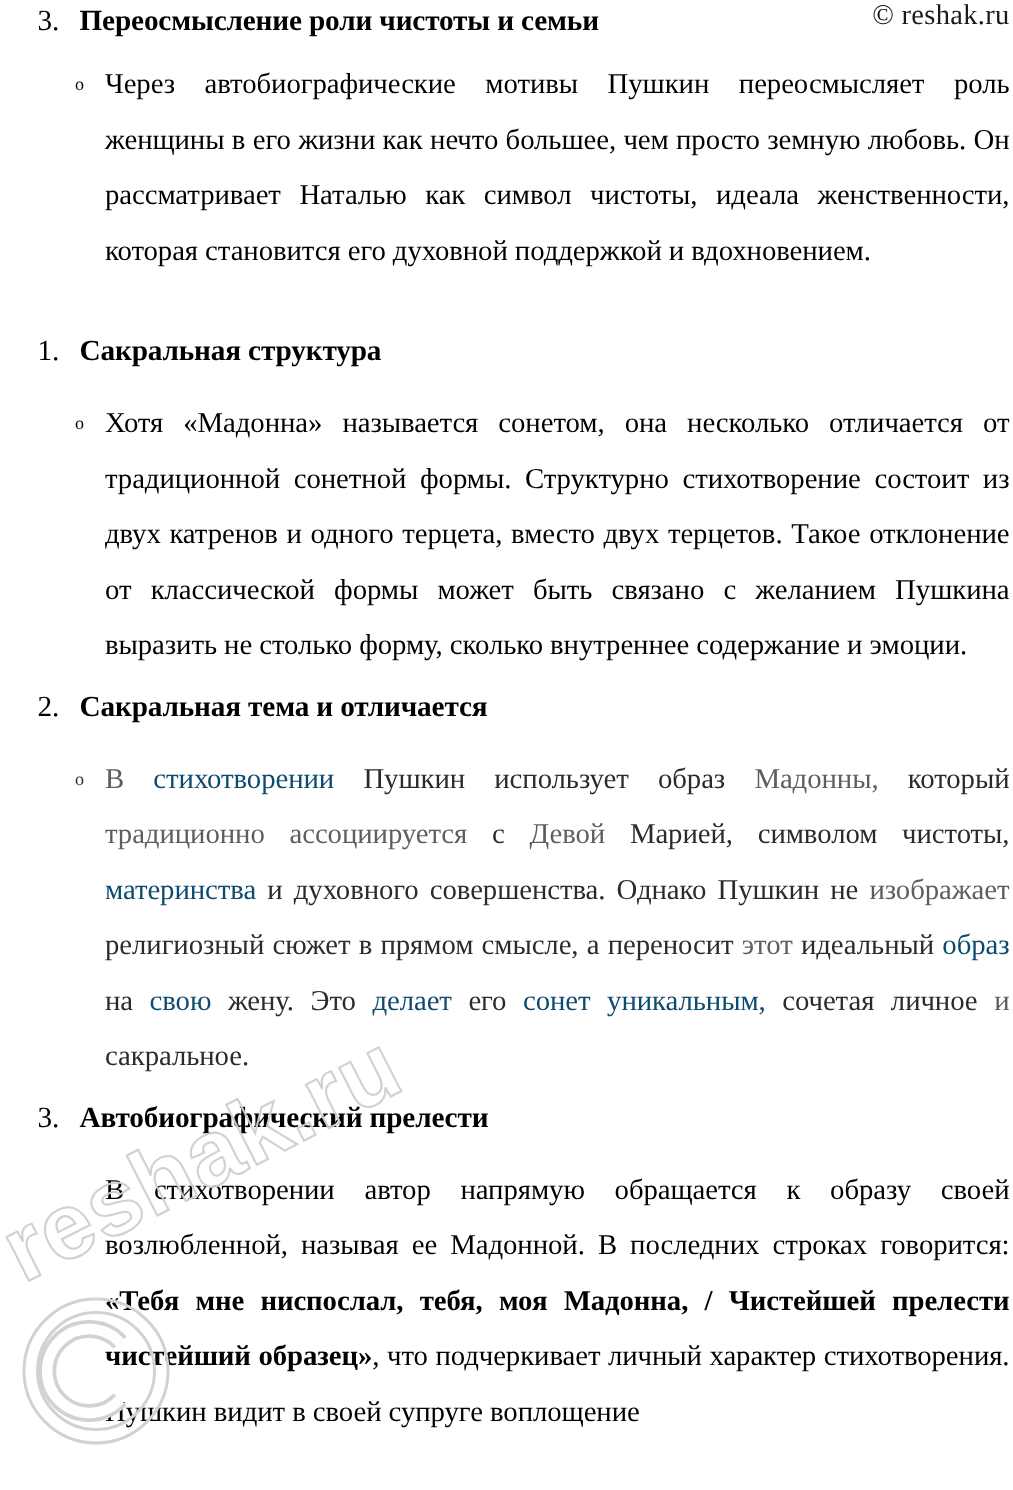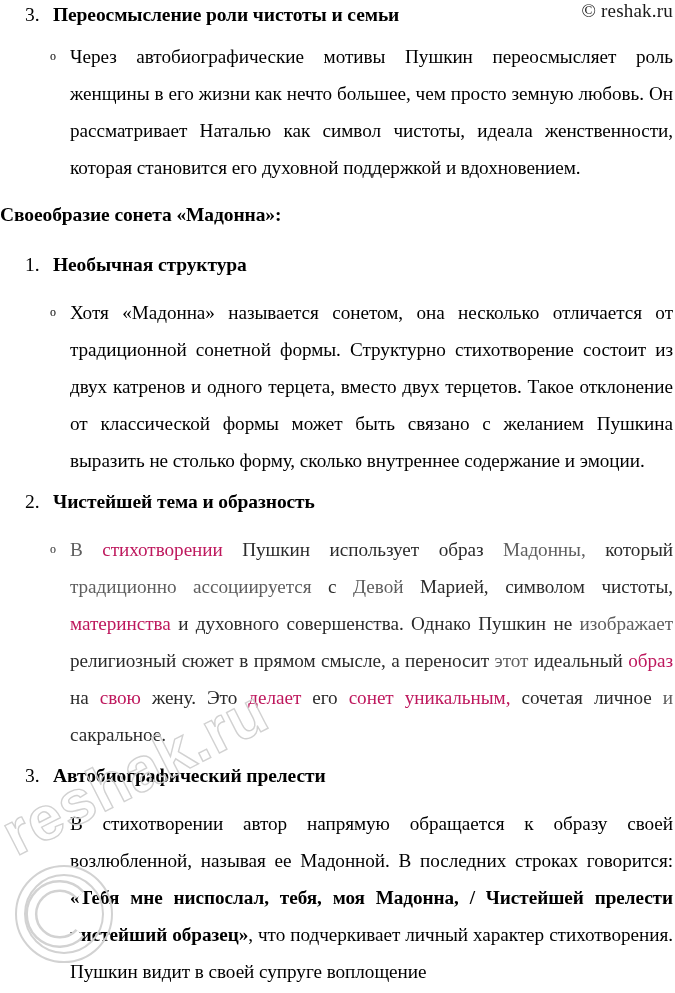--- a/index.html
+++ b/index.html
@@ -106,21 +106,21 @@
   
 
   .spacer-sm { height: 8px; }
   .spacer-md { height: 14px; }
   .spacer-lg { height: 20px; }
 
   b.quote { font-weight: bold; }
 
   
   .faded { color: #2b2b2b; }
-  .faded .lite { color: #be185d; }
+  .faded .lite { color: #0c4a6e; }
   .faded .mid  { color: #5e5e5e; }
 
   
   .wm {
     position: absolute;
     pointer-events: none;
     z-index: 5;
   }
   .wm-text {
     left: -10px;
@@ -161,41 +161,40 @@
 
     <div class="spacer-sm"></div>
 
     <p class="bullet-para">
       <span class="obullet">o</span>
       <span>Через автобиографические мотивы Пушкин переосмысляет роль женщины в его жизни как нечто большее, чем просто земную любовь. Он рассматривает Наталью как символ чистоты, идеала женственности, которая становится его духовной поддержкой и вдохновением.</span>
     </p>
 
     <div class="spacer-md"></div>
 
-    <div class="sec-head">Своеобразие сонета «Мадонна»:</div>
 
     <div class="spacer-lg"></div>
 
     <div class="num-head">
       <span class="marker">1.</span>
-      <span class="htext">Необычная структура</span>
+      <span class="htext">Сакральная структура</span>
     </div>
 
     <div class="spacer-md"></div>
 
     <p class="bullet-para">
       <span class="obullet">o</span>
       <span>Хотя «Мадонна» называется сонетом, она несколько отличается от традиционной сонетной формы. Структурно стихотворение состоит из двух катренов и одного терцета, вместо двух терцетов. Такое отклонение от классической формы может быть связано с желанием Пушкина выразить не столько форму, сколько внутреннее содержание и эмоции.</span>
     </p>
 
     <div class="spacer-sm"></div>
 
     <div class="num-head">
       <span class="marker">2.</span>
-      <span class="htext">Чистейшей тема и образность</span>
+      <span class="htext">Сакральная тема и отличается</span>
     </div>
 
     <div class="spacer-md"></div>
 
     <p class="bullet-para faded">
       <span class="obullet">o</span>
       <span><span class="mid">В</span> <span class="lite">стихотворении</span> Пушкин использует образ <span class="mid">Мадонны,</span> который <span class="mid">традиционно</span> <span class="mid">ассоциируется</span> с <span class="mid">Девой</span> Марией, символом чистоты, <span class="lite">материнства</span> и духовного совершенства. Однако Пушкин не <span class="mid">изображает</span> религиозный сюжет в прямом смысле, а переносит <span class="mid">этот</span> идеальный <span class="lite">образ</span> на <span class="lite">свою</span> жену. Это <span class="lite">делает</span> его <span class="lite">сонет</span> <span class="lite">уникальным,</span> сочетая личное <span class="mid">и</span> сакральное.</span>
     </p>
 
     <div class="spacer-sm"></div>

